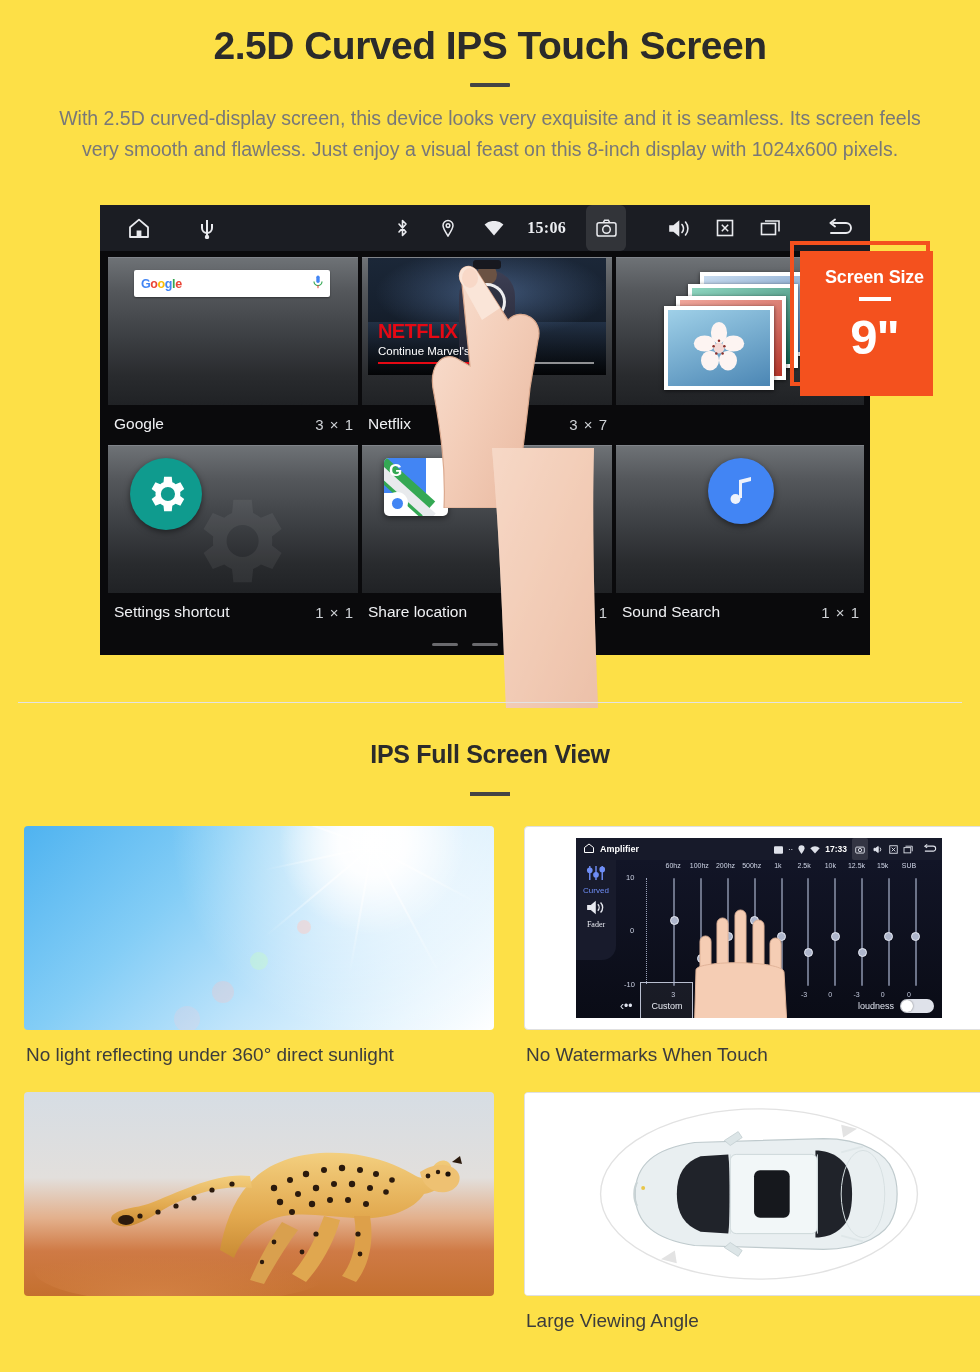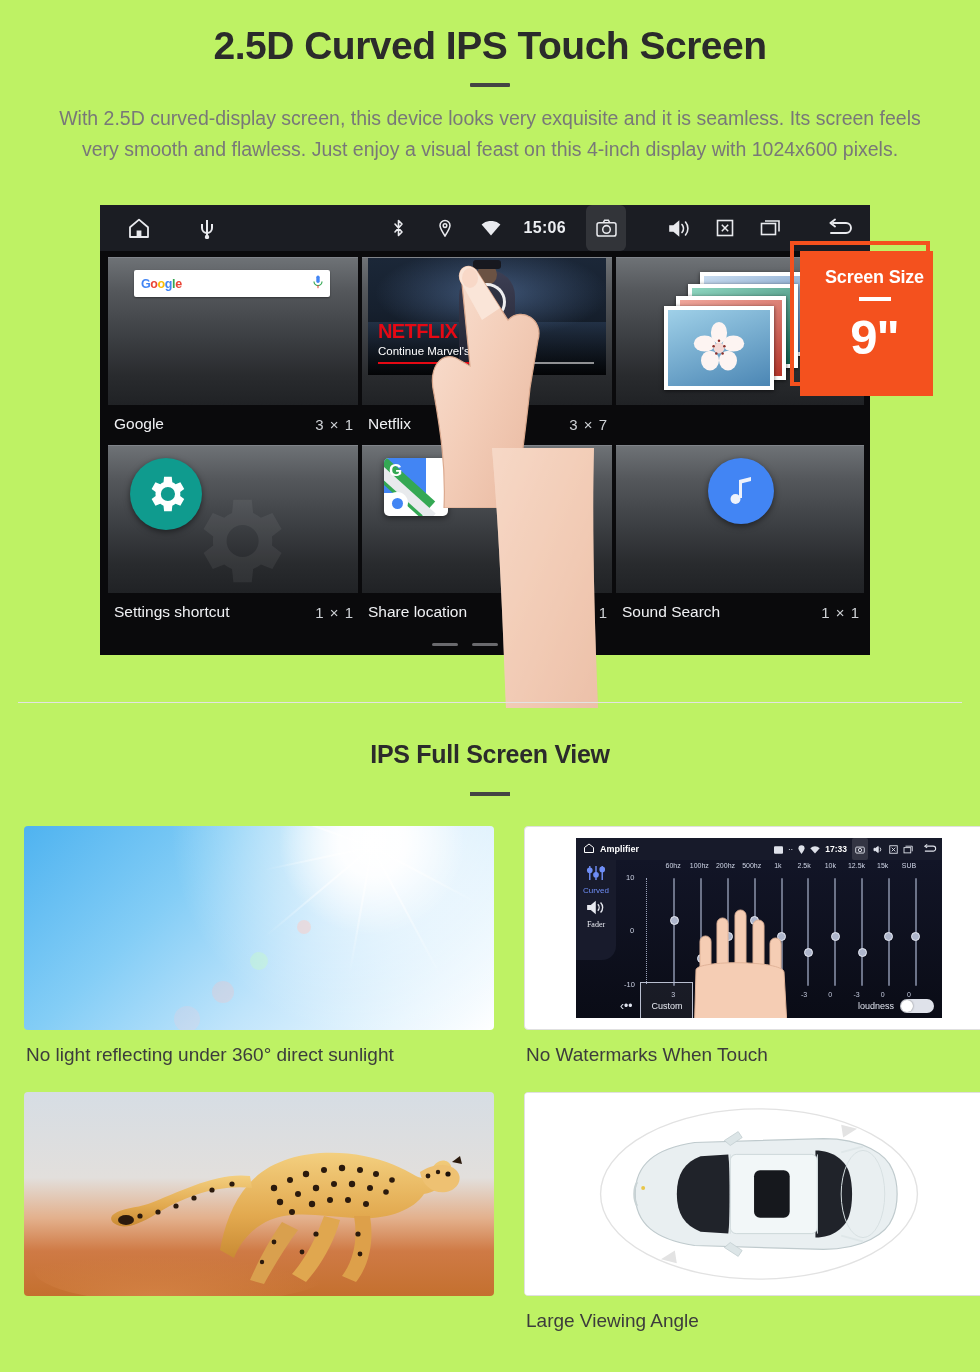--- a/index.html
+++ b/index.html
@@ -2,21 +2,21 @@
 <html><head>
 <meta charset="utf-8">
 <style>
   * { box-sizing: border-box; margin: 0; padding: 0; }
   html, body {
     width: 980px; height: 1372px;
     background: #ffffff;
     font-family: "Liberation Sans", sans-serif;
     overflow: hidden;
   }
-  .page { position: relative; width: 980px; height: 1372px; background:#bef264; }
+  .page { position: relative; width: 980px; height: 1372px; background:#fde047; }
 
   
   .sec1-title {
     text-align: center;
     font-size: 39px;
     font-weight: bold;
     color: #2b2b2b;
     letter-spacing: -0.5px;
     padding-top: 24px;
     line-height: 1.15;
@@ -41,21 +41,21 @@
     background: #0a0a0c;
     overflow: hidden;
   }
   .statusbar {
     position: relative;
     height: 46px;
     background: #1b1d23;
     display: flex; align-items: center;
   }
   .sb-left { display:flex; align-items:center; gap: 34px; padding-left: 22px; }
-  .sb-right { position:absolute; right: 12px; top:0; height:46px; display:flex; align-items:center; gap: 12px; }
+  .sb-right { position:absolute; right: 12px; top:0; height:46px; display:flex; align-items:center; gap: 12px; font-family: Liberation Serif, serif; }
   .sb-ic { width: 34px; height: 34px; display:flex; align-items:center; justify-content:center; color:#e9eaee; }
   .sb-ic svg { display:block; }
   .clock { color:#eceef2; font-size:16px; font-weight:600; margin: 0 8px 0 4px; letter-spacing:0.3px;}
   .cam-wrap { background: rgba(255,255,255,0.10); border-radius: 6px; width:40px; height:46px; display:flex; align-items:center; justify-content:center;}
   .sb-gap { width: 12px; }
 
   
   .grid {
     position: relative;
     padding: 6px 8px 0 8px;
@@ -273,21 +273,21 @@
   
   .carview{ width:100%;height:100%; position:relative; background:#fff;}
 </style>
 </head>
 <body>
 
 <div class="page">
 
   <div class="sec1-title">2.5D Curved IPS Touch Screen</div>
   <div class="rule"></div>
-  <div class="sec1-sub">With 2.5D curved-display screen, this device looks very exquisite and it is seamless. Its screen feels very smooth and flawless. Just enjoy a visual feast on this 4-inch display with 1024x600 pixels.</div>
+  <div class="sec1-sub">With 2.5D curved-display screen, this device looks very exquisite and it is seamless. Its screen feels very smooth and flawless. Just enjoy a visual feast on this 8-inch display with 1024x600 pixels.</div>
 
   <div class="device">
 
     <div class="statusbar">
       <div class="sb-left">
         <span class="sb-ic">
           <svg width="24" height="24" viewBox="0 0 24 24" fill="none" stroke="#e9eaee" stroke-width="1.8">
             <path d="M3 11.2 12 3.6l9 7.6V21H3z" stroke-linejoin="round"></path>
             <rect x="9.6" y="14.5" width="4.8" height="6.5" fill="#e9eaee" stroke="none"></rect>
           </svg>

